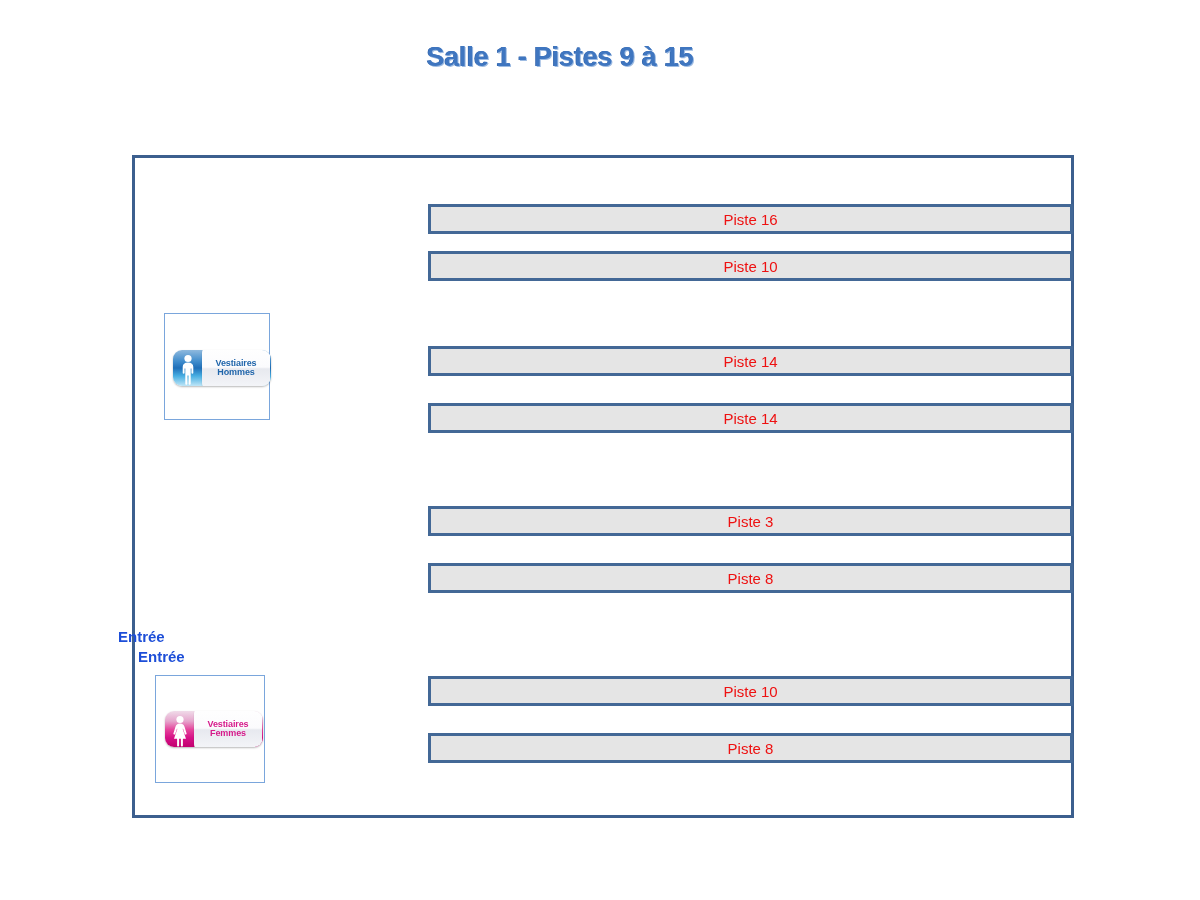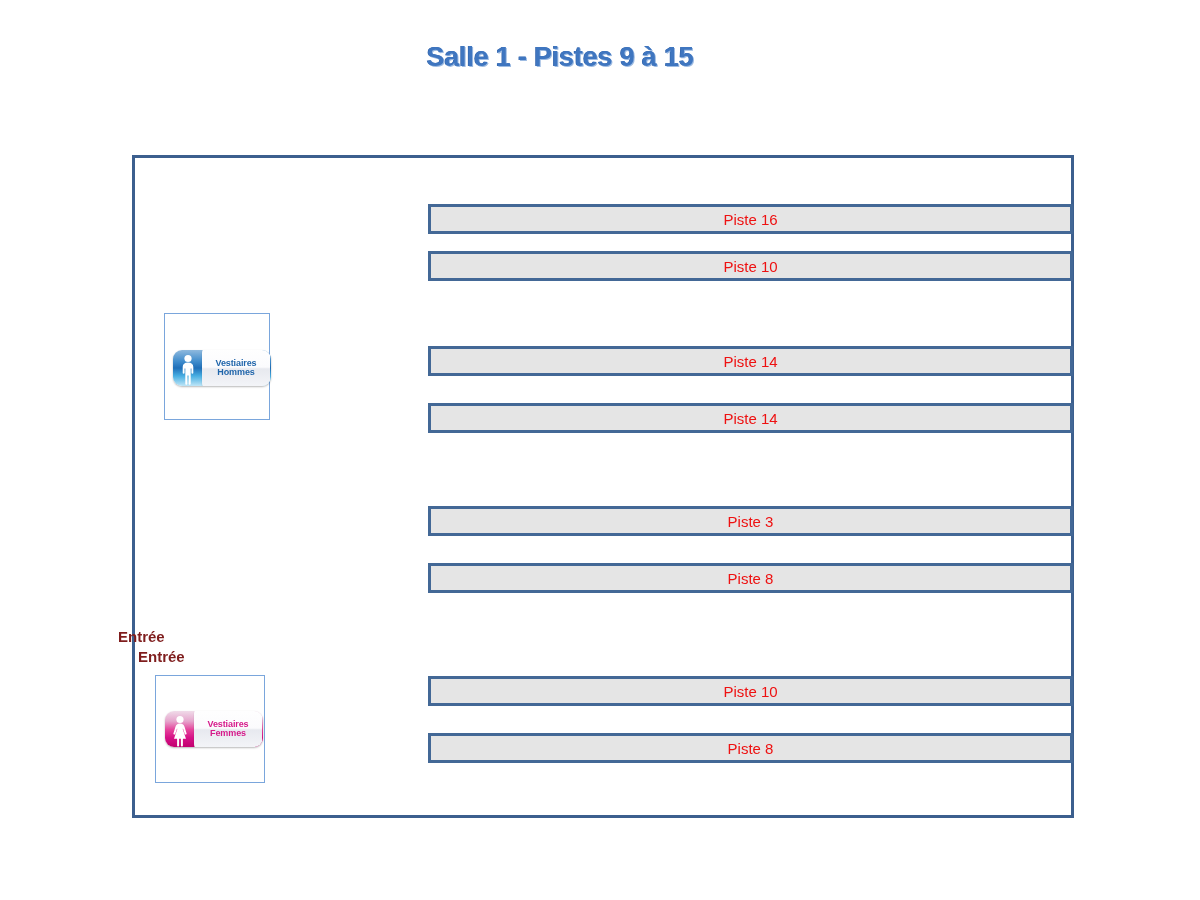--- a/index.html
+++ b/index.html
@@ -125,21 +125,21 @@
   }
   #badge-men .badge-plate span   { color: #2166ab; }
   #badge-women .badge-plate span { color: #d6198a; }
 
   
   .entrance-label {
     position: absolute;
     font-family: "Liberation Sans", sans-serif;
     font-size: 15px;
     font-weight: bold;
-    color: #7f1d1d;
+    color: #1d4ed8;
     white-space: nowrap;
   }
   #entrance-1 { left: 118px; top: 628px; }
   #entrance-2 { left: 138px; top: 648px; }
 </style>
 </head>
 <body>
 
 <div id="page-title">Salle 1 - Pistes 9 à 15</div>
 

